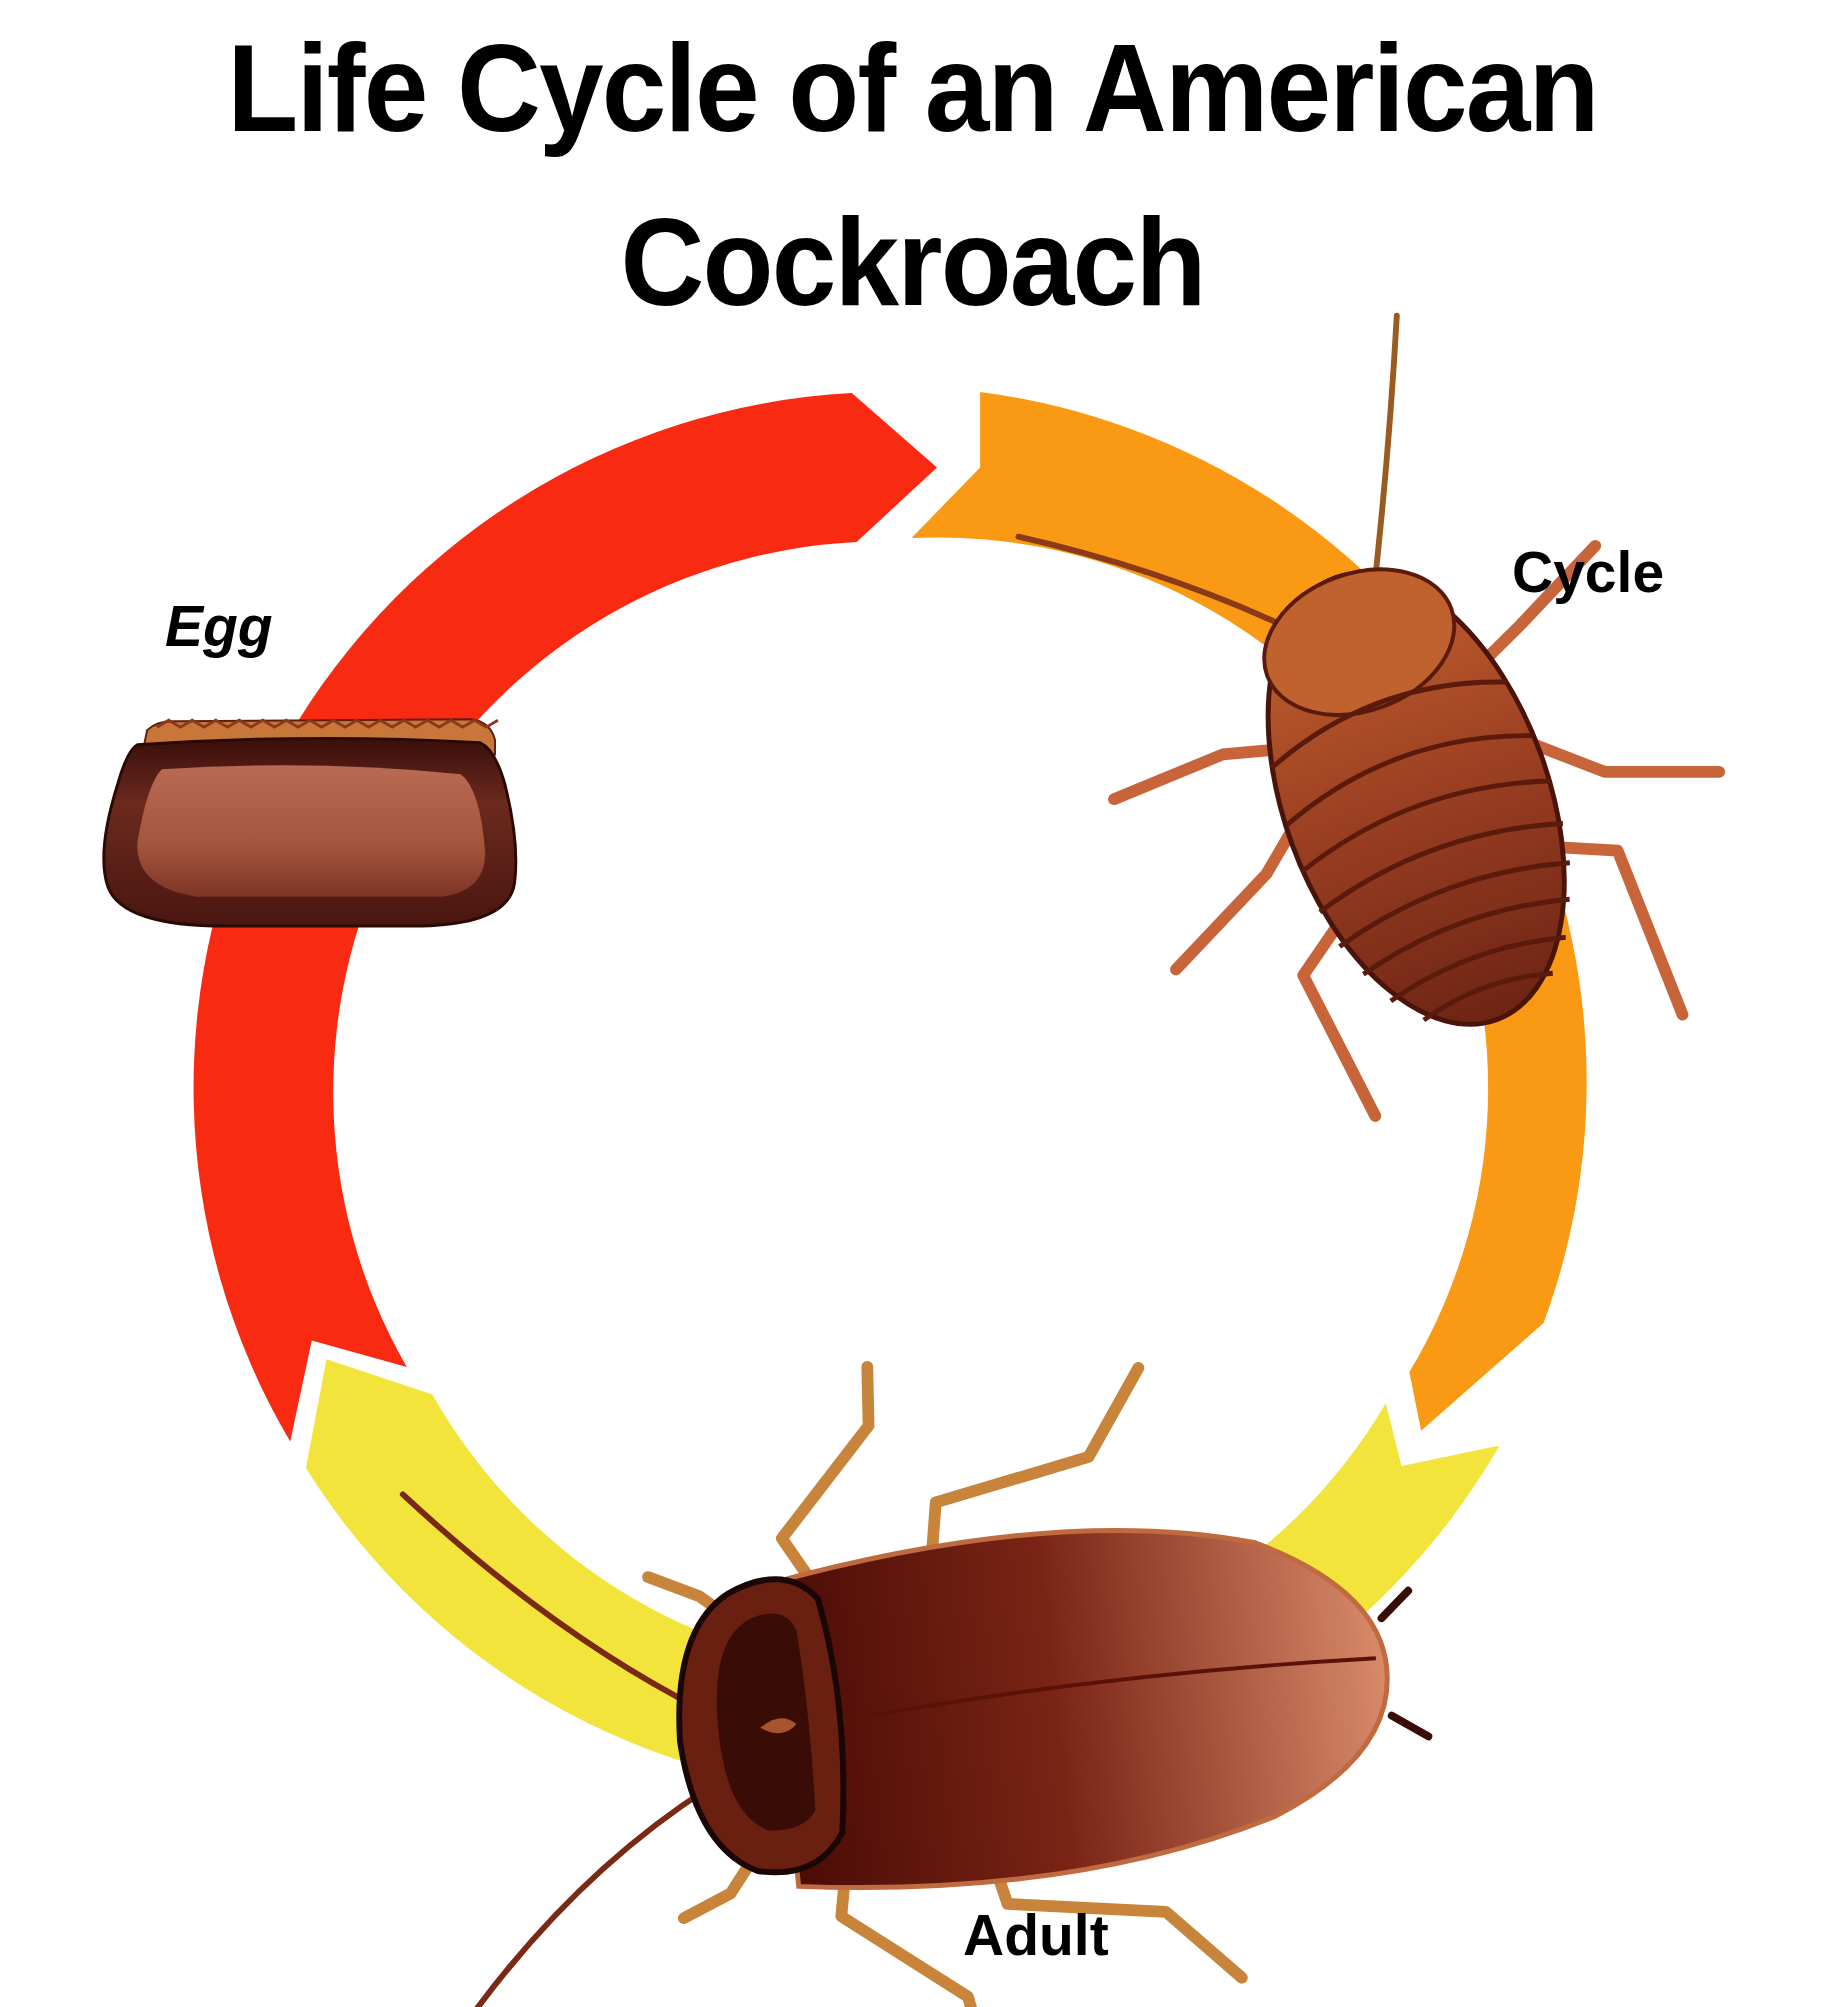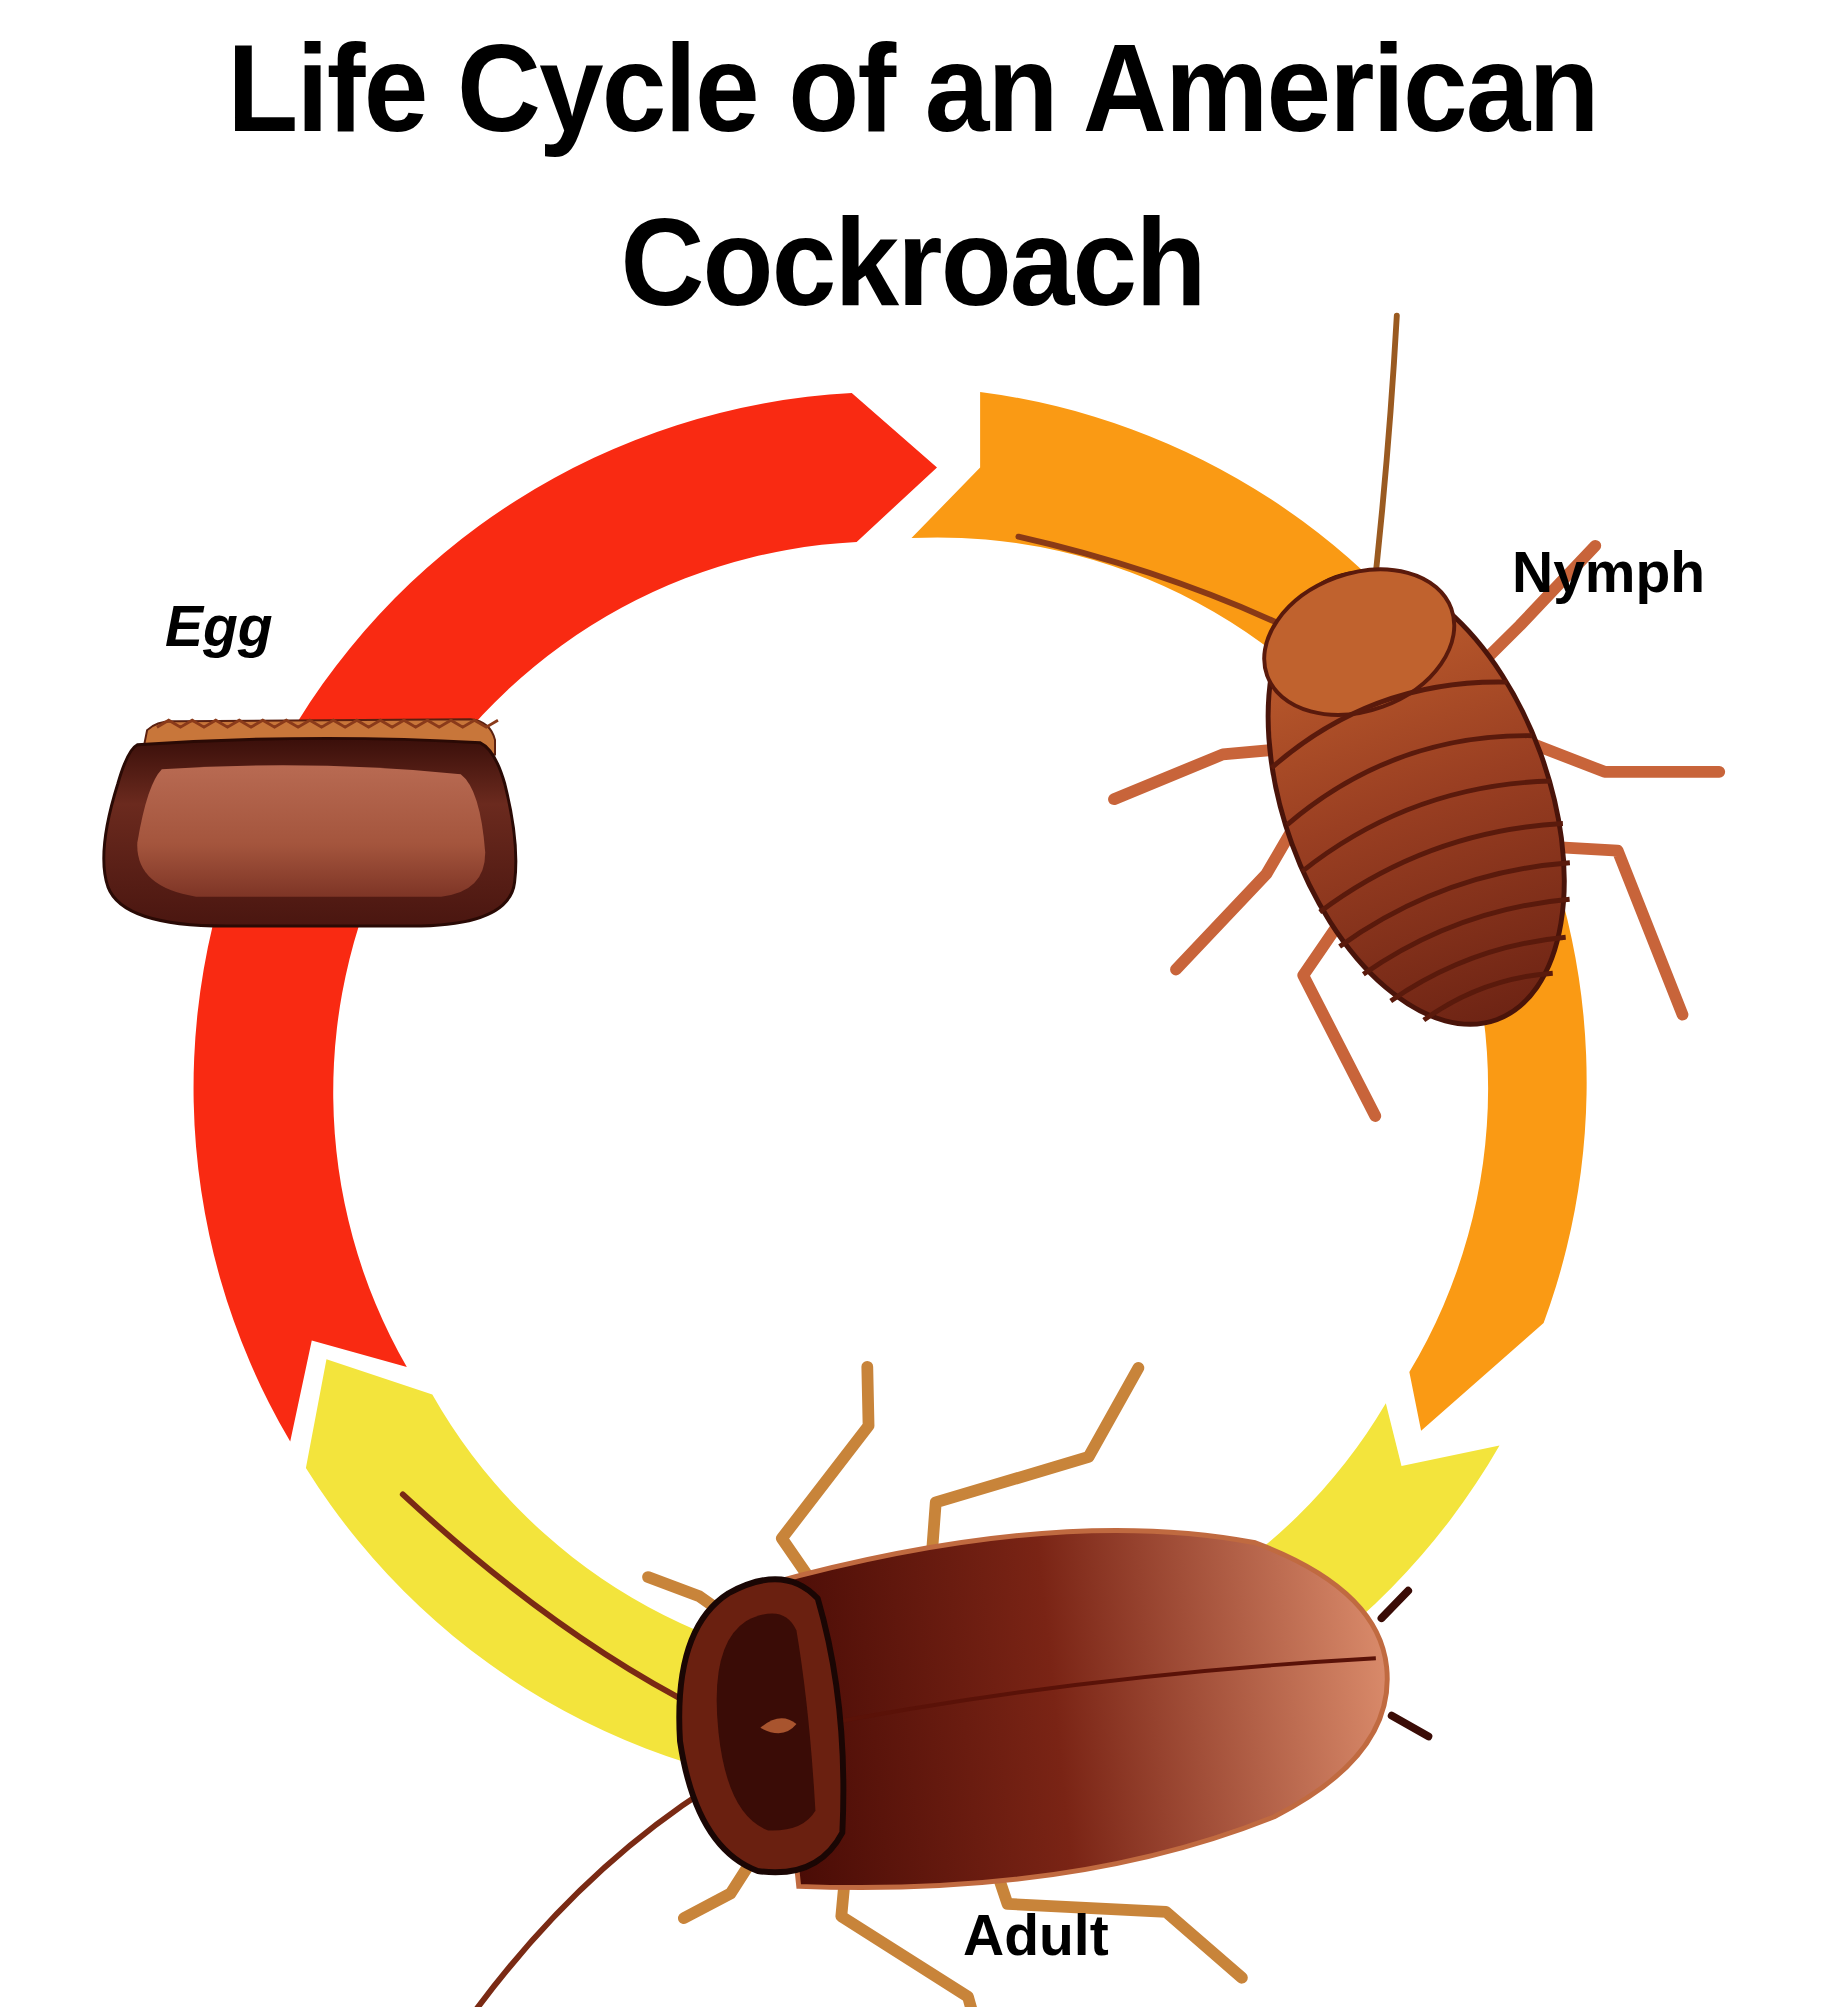--- a/index.html
+++ b/index.html
@@ -121,15 +121,15 @@
     <path d="M -180 20 Q 100 -5 410 10" stroke="#5a1208" stroke-width="4" fill="none"></path>
     <path d="M 420 -30 L 450 -55 M 420 70 L 455 95" stroke="#3a0c06" stroke-width="8" stroke-linecap="round"></path>
 
     <path fill="#6a2010" stroke="#1a0604" stroke-width="6" d="M -240 -125 Q -180 -150 -150 -110 Q -130 0 -150 130 Q -180 175 -240 160 Q -300 130 -305 20 Q -300 -95 -240 -125 Z"></path>
     <path fill="#3a0c06" d="M -225 -95 Q -185 -110 -175 -80 Q -170 0 -175 105 Q -190 125 -225 120 Q -265 100 -265 15 Q -265 -75 -225 -95 Z"></path>
     <path fill="#a8542e" d="M -222 15 Q -200 0 -185 15 Q -200 30 -222 15 Z"></path>
   </g>
 </svg>
 
 <div class="stage-label" style="left:165px; top:592px;font-style:italic;">Egg</div>
-<div class="stage-label" style="left:1512px; top:538px;">Nymph</div>
+<div class="stage-label" style="left:1512px; top:538px;">Cycle</div>
 <div class="stage-label" style="left:963px; top:1901px;">Adult</div>
 
 
 </body></html>

